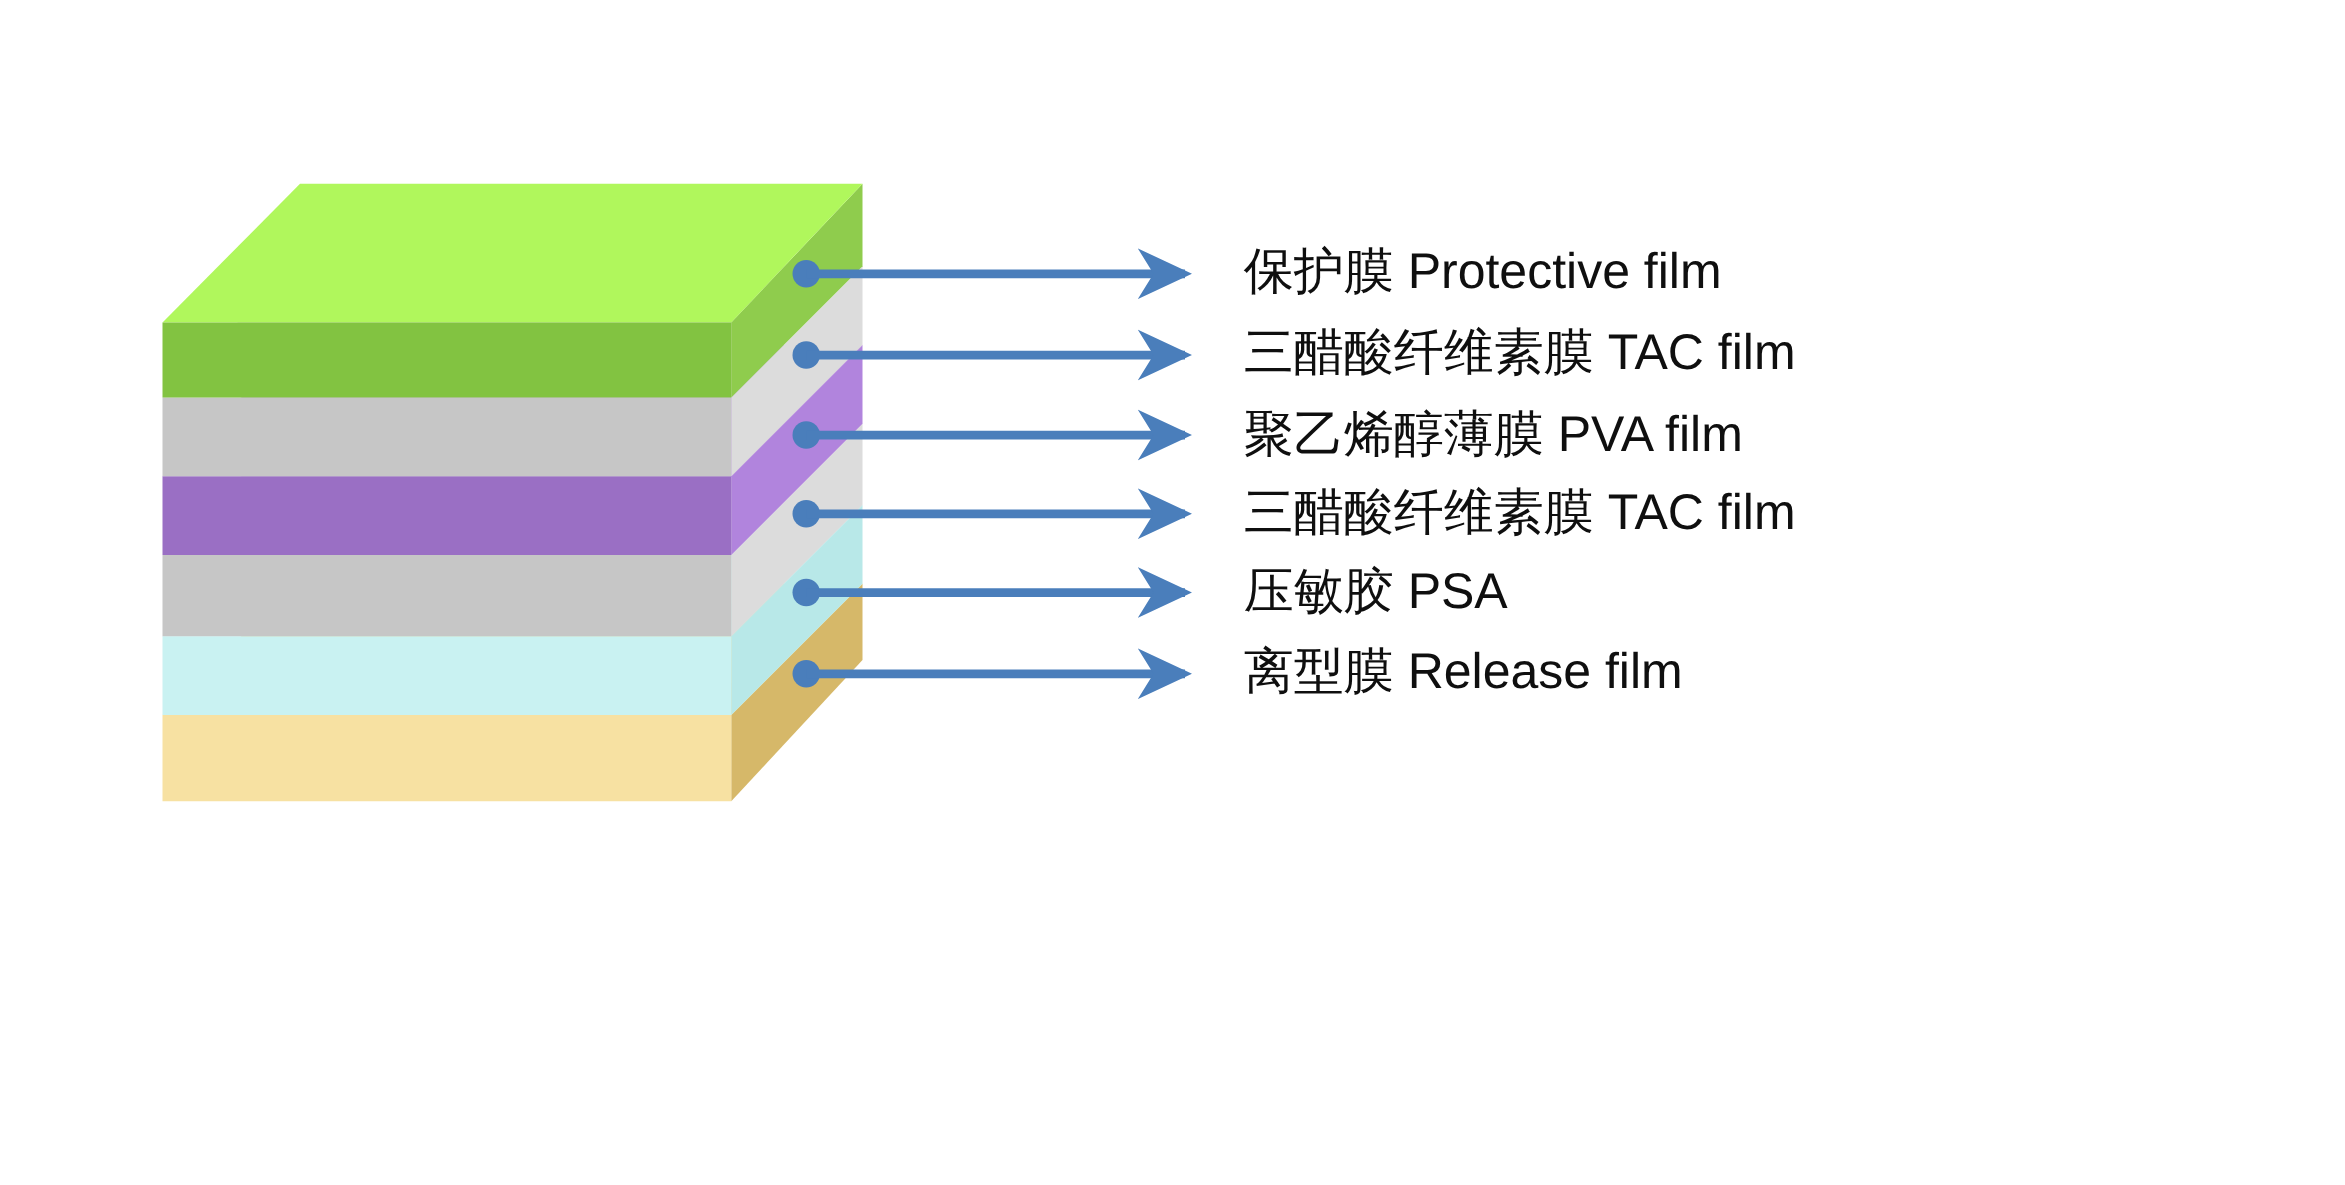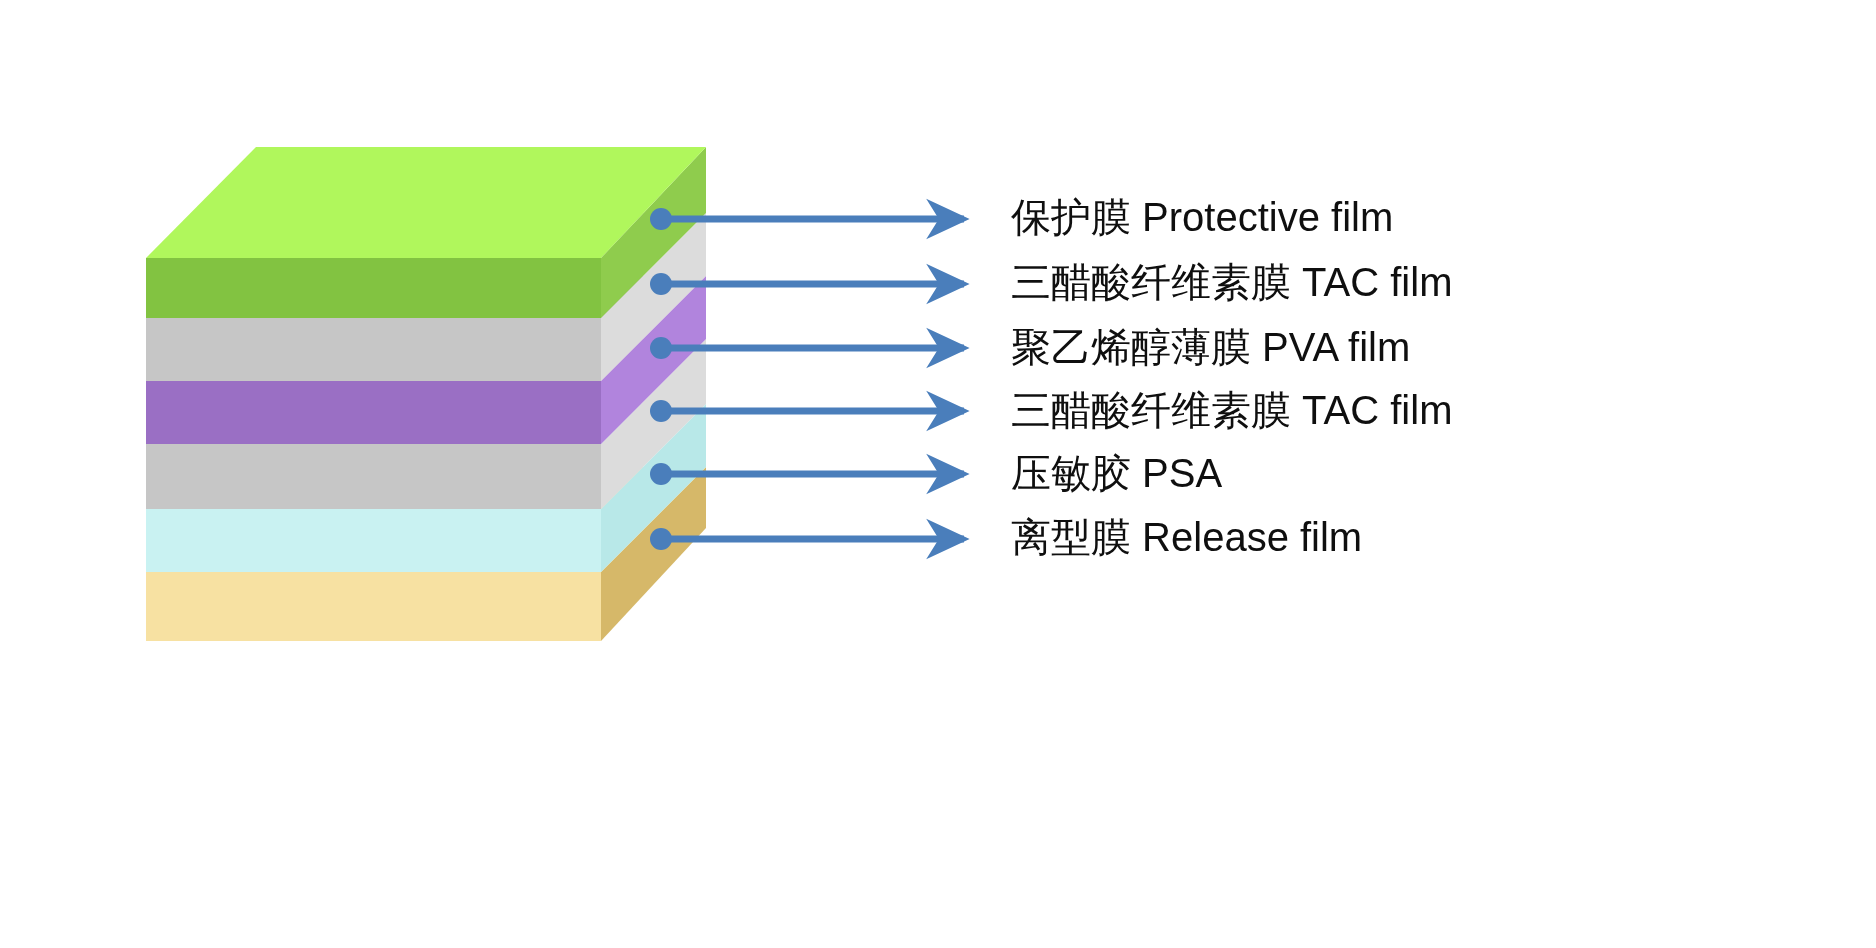--- a/index.html
+++ b/index.html
@@ -9,21 +9,21 @@
   }
   body {
     width: 1876px;
     height: 948px;
     font-family: "Liberation Sans", "DejaVu Sans", sans-serif;
     overflow: hidden;
     position: relative;
   }
   #stage {
     position: absolute;
-    left: 16px; top: 0;
+    left: 0; top: 0;
     width: 1640px;
     height: 948px;
   }
   svg#diagram {
     position: absolute;
     left: 0;
     top: 0;
     width: 1876px;
     height: 948px;
     display: block;

